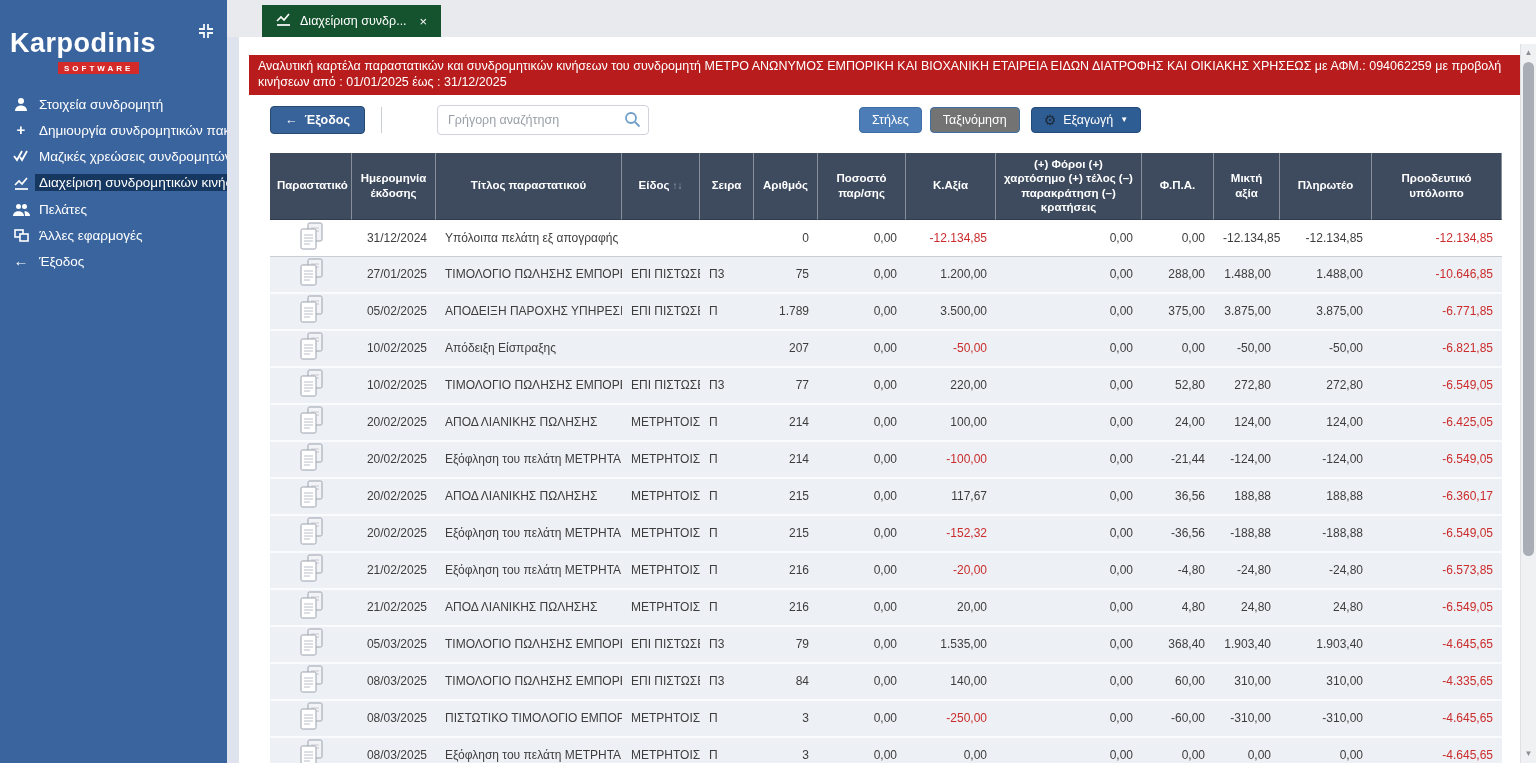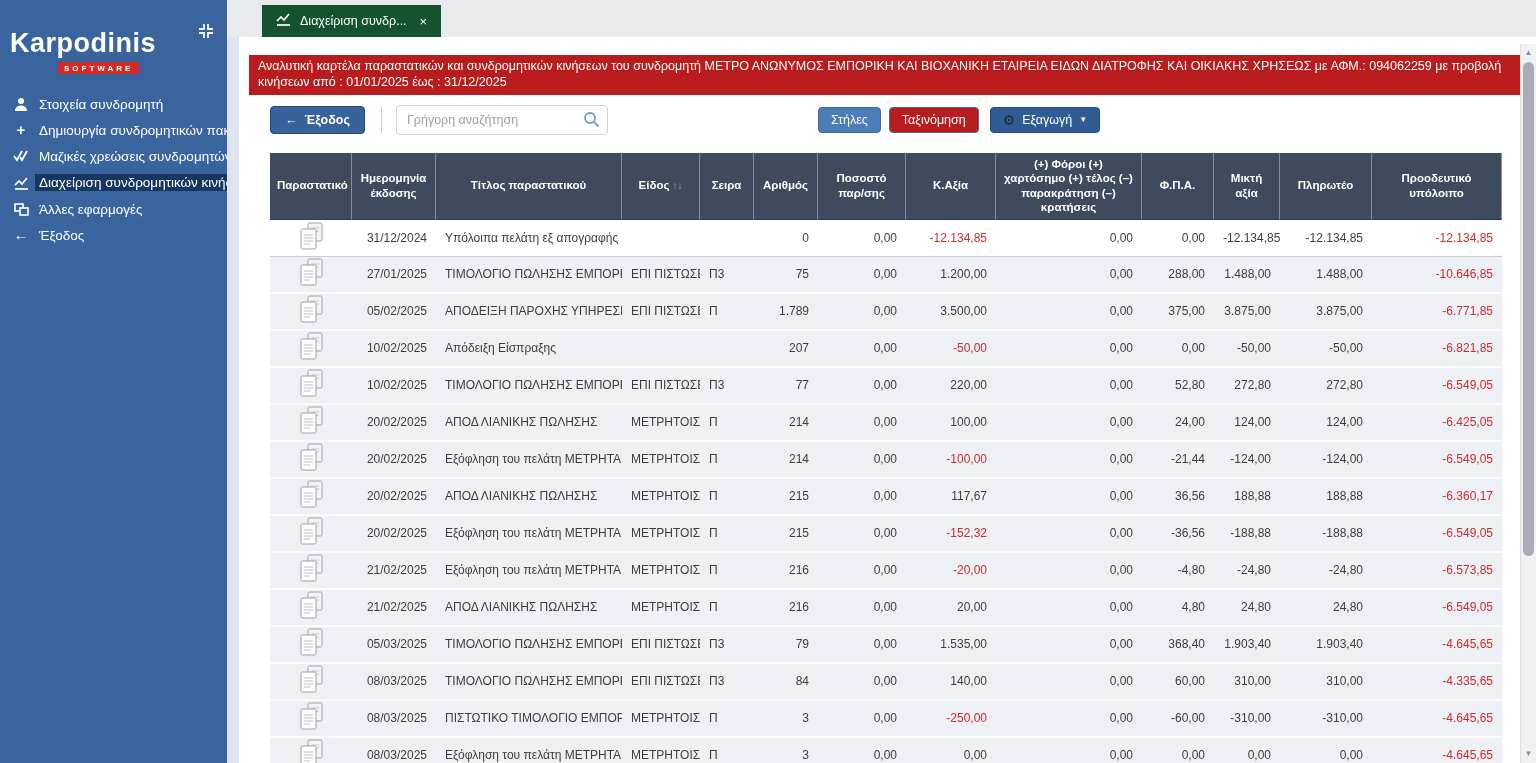--- a/index.html
+++ b/index.html
@@ -33,28 +33,28 @@
 
   .content { border-left:12px solid #dfe3ee; padding:18px 6px 0 10px; height:726px; }
   .info-bar { width:1276px; background:#b91c1c; color:#fff; font-size:12.5px;
     line-height:1.3; padding:3px 9px 4px 9px; }
 
   .toolbar { display:flex; align-items:center; margin:10px 0 0 21px; height:30px; }
   .btn { border-radius:4px; color:#fff; font-size:12.5px; display:inline-flex;
     align-items:center; gap:7px; cursor:pointer; border:1px solid transparent; }
   .btn-exit { background:#38639a; border-color:#27496f; padding:6px 14px; font-weight:bold; }
   .tb-sep { width:1px; height:26px; background:#c9cdd4; margin:0 14px 0 16px; }
-  .search-wrap { position:relative; }
+  .search-wrap { position:relative;margin-left:41px; }
   .search-input { width:212px; height:30px; border:1px solid #d0d3d9; border-radius:4px;
     padding:0 32px 0 10px; font-size:12.5px; color:#444; outline:none;
     font-family:"Liberation Sans", sans-serif; }
   .search-input::placeholder { color:#9aa0a8; }
   .search-icon { position:absolute; right:8px; top:6px; }
   .btn-columns { background:#4d7db7; border-color:#3f6da5; padding:5px 12px; margin-left:210px; }
-  .btn-sort { background:#b91c1c; border-color:#3f6da5; padding:5px 12px; margin-left:8px; }
+  .btn-sort { background:#737373; border-color:#3f6da5; padding:5px 12px; margin-left:8px; }
   .btn-export { background:#2e5d94; border-color:#24497a; padding:5px 12px; margin-left:11px; }
   .gear { color:#1d2733; font-size:14px; line-height:1; }
   .caret { font-size:8px; line-height:1; }
 
   
   .grid-wrap { margin:18px 0 0 21px; }
   table { border-collapse:separate; border-spacing:0; table-layout:fixed; width:1232px; }
   thead th { background:#3e4b5f; color:#fff; font-size:11.5px; font-weight:bold;
     text-align:center; vertical-align:middle; padding:4px 7px; height:67px;
     border-right:1px solid rgba(255,255,255,.38); border-bottom:1px solid #2f3a4b;
@@ -124,20 +124,31 @@
         <span class="mi-label">Μαζικές χρεώσεις συνδρομητών</span>
       </div>
       <div class="menu-item active">
         <span class="mi-icon">
           <svg width="15" height="13" viewBox="0 0 15 13" fill="none" stroke="#fff" stroke-width="1.7">
               <path d="M1 12h13"></path>
               <path d="M1 8l4-4 3 3 5-6"></path>
             </svg>
         </span>
         <span class="mi-label">Διαχείριση συνδρομητικών κινήσεων</span>
+      </div>
+      <div class="menu-item">
+        <span class="mi-icon">
+          <svg width="17" height="13" viewBox="0 0 17 13" fill="#fff">
+              <circle cx="5.5" cy="3.5" r="2.5"></circle>
+              <circle cx="11.5" cy="3.5" r="2.5"></circle>
+              <path d="M0 13c0-3 2.4-4.8 5.5-4.8S11 10 11 13z"></path>
+              <path d="M11.5 8.2c2.9 0 5.5 1.8 5.5 4.8h-5z"></path>
+            </svg>
+        </span>
+        <span class="mi-label">Πελάτες</span>
       </div>
       <div class="menu-item">
         <span class="mi-icon">
           <svg width="15" height="13" viewBox="0 0 15 13" fill="none" stroke="#fff" stroke-width="1.6">
               <rect x="1" y="1" width="8" height="7"></rect>
               <rect x="6" y="5" width="8" height="7" fill="#3a649d"></rect>
             </svg>
         </span>
         <span class="mi-label">Άλλες εφαρμογές</span>
       </div>

